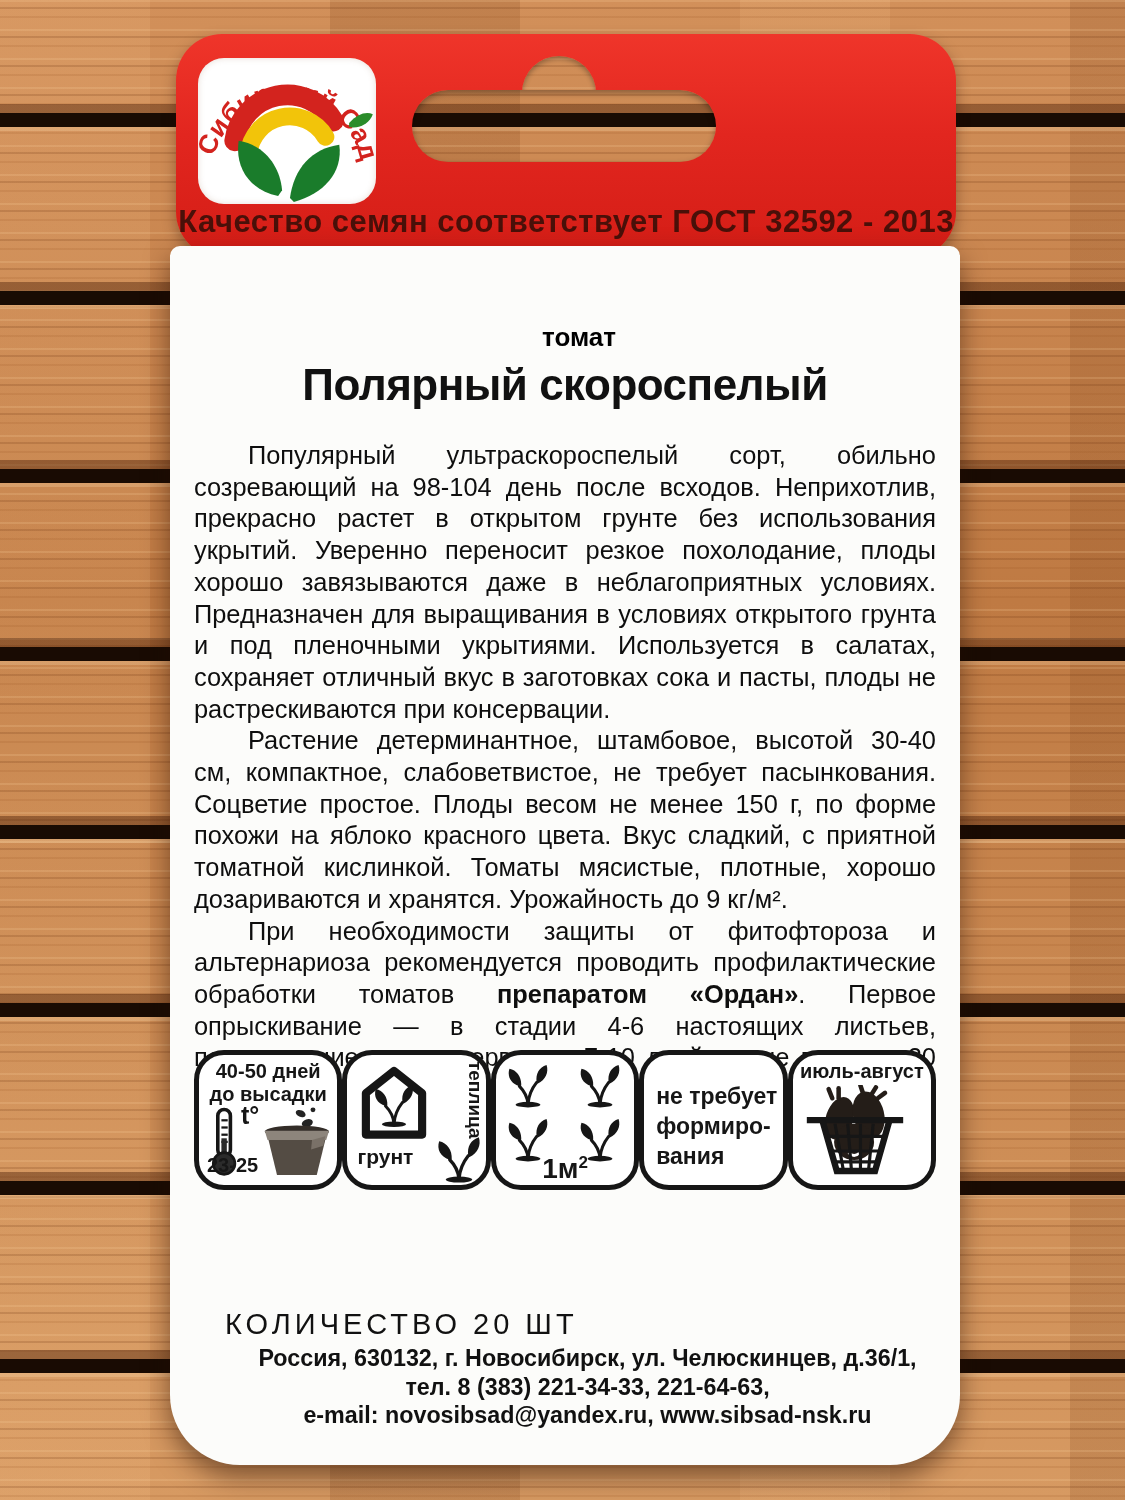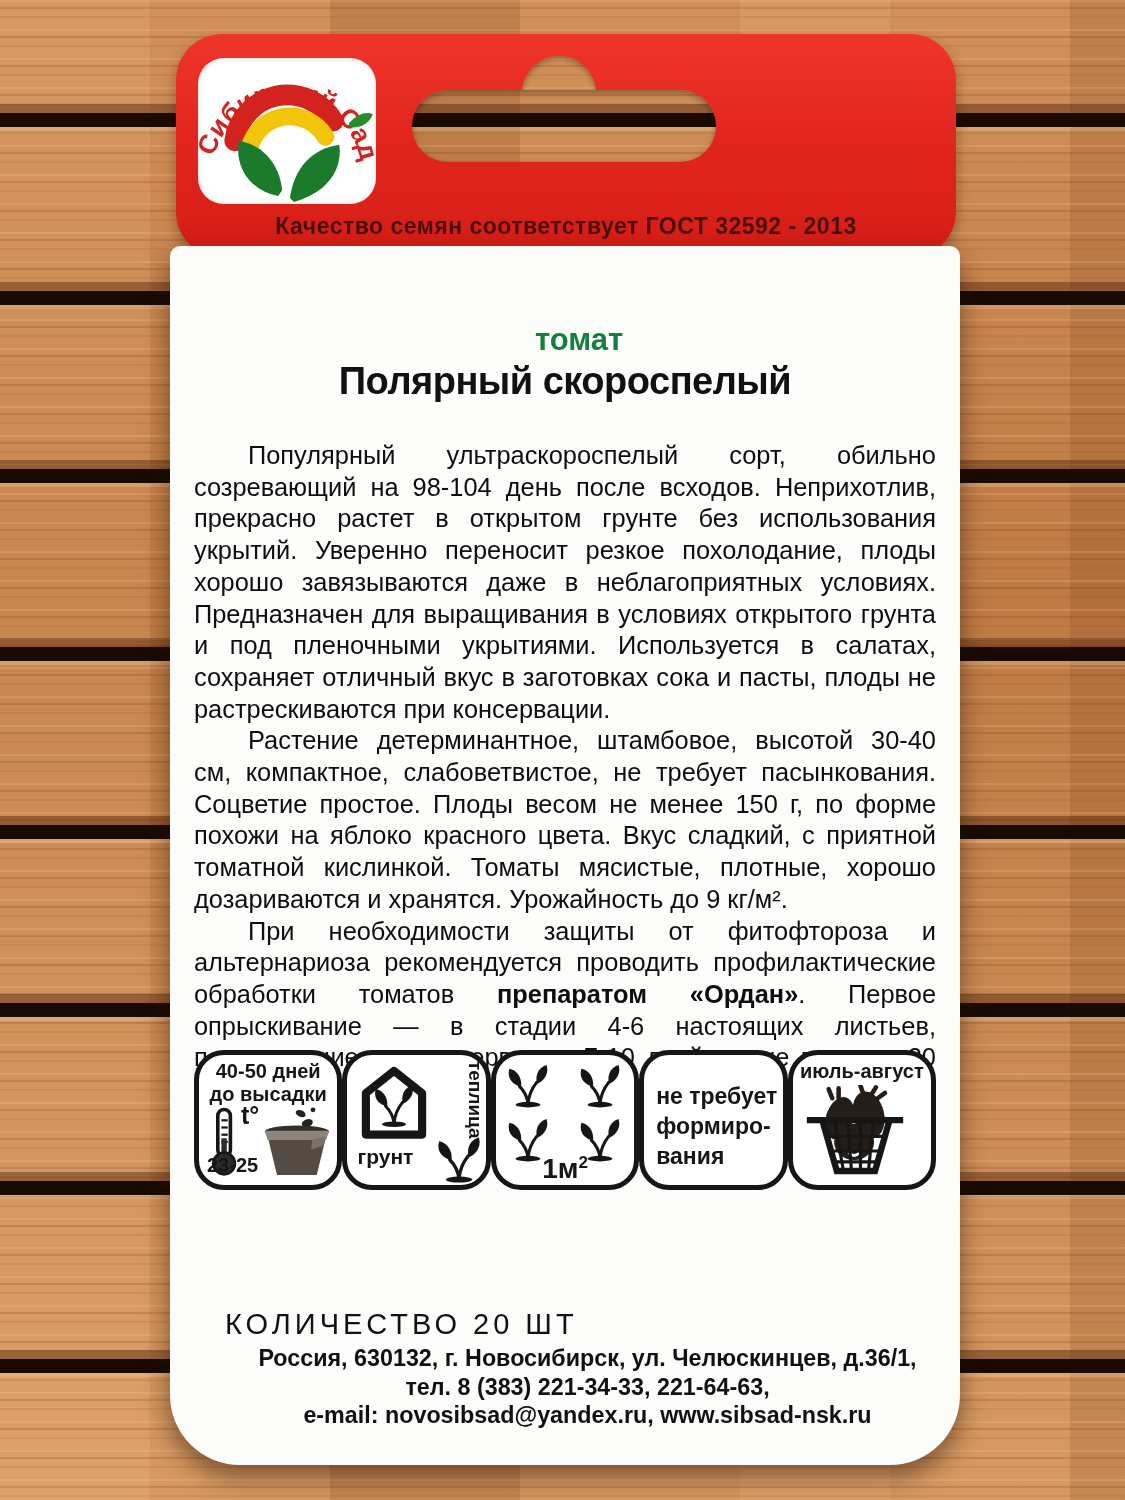--- a/index.html
+++ b/index.html
@@ -50,37 +50,37 @@
   .slot-pill{
     position:absolute;left:236px;top:56px;width:304px;height:72px;border-radius:36px;
     box-shadow:inset 0 3px 6px rgba(0,0,0,.35);
   }
   .slot-bump{
     position:absolute;left:346px;top:22px;width:74px;height:74px;border-radius:50%;
     box-shadow:inset 0 3px 5px rgba(0,0,0,.3);
   }
   .quality-line{
     position:absolute;left:0;right:0;bottom:18px;text-align:center;
-    font-size:23px;font-weight:600;letter-spacing:.5px;color:var(--gost-text,#491009);
+    font-size:31px;font-weight:600;letter-spacing:.5px;color:var(--gost-text,#491009);
   }
 
   
   .packet{
     position:absolute;left:170px;top:246px;width:790px;height:1219px;
     background:var(--paper-white,#fcfcfa);
     border-radius:10px 10px 70px 70px;
     box-shadow:0 12px 26px rgba(35,12,2,.5);
   }
   .title-category{
     position:absolute;top:76px;left:0;right:0;text-align:center;
-    font-size:31px;font-weight:700;color:#15803d;padding-left:28px;
+    font-size:26px;font-weight:700;color:#000000;padding-left:28px;
   }
   .title-variety{
     position:absolute;top:114px;left:0;right:0;text-align:center;
-    font-size:38px;font-weight:700;letter-spacing:-.5px;color:#111;
+    font-size:44px;font-weight:700;letter-spacing:-.5px;color:#111;
   }
   .body-text{
     position:absolute;top:194px;left:24px;width:742px;
     font-size:25.4px;line-height:31.7px;color:#0e0e0e;text-align:justify;
   }
   .body-text p{margin:0;text-indent:54px;}
   .body-text b{font-weight:700;margin-top:14px;}
 
   
   .icons-row{

